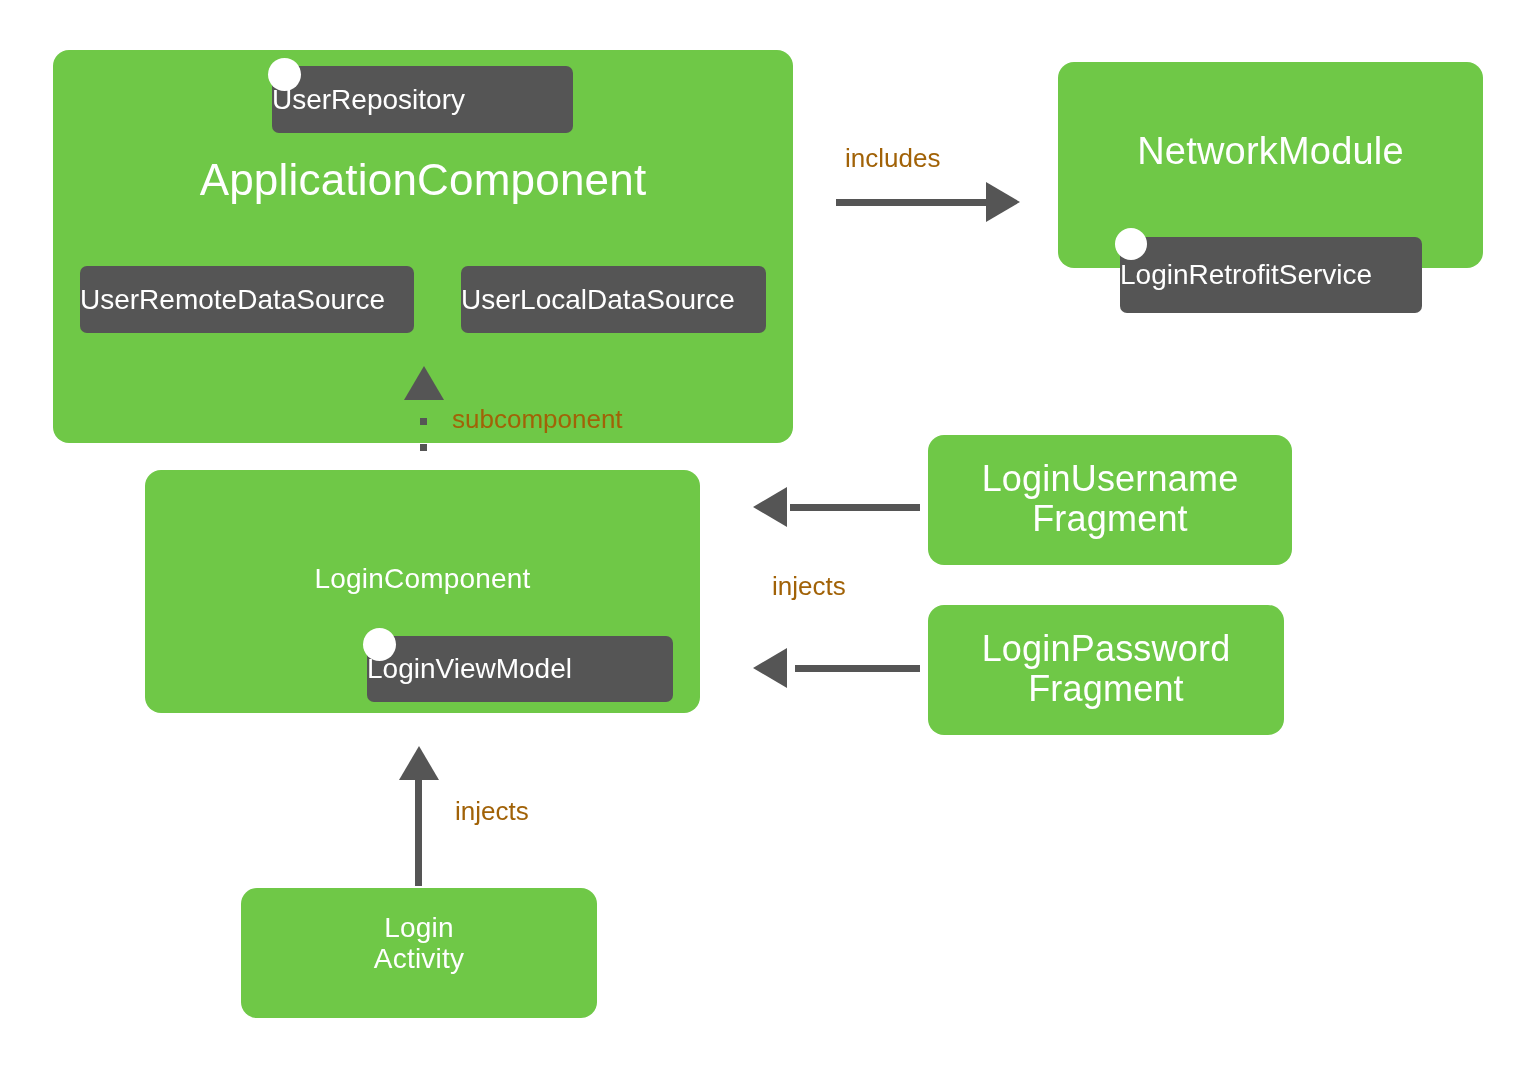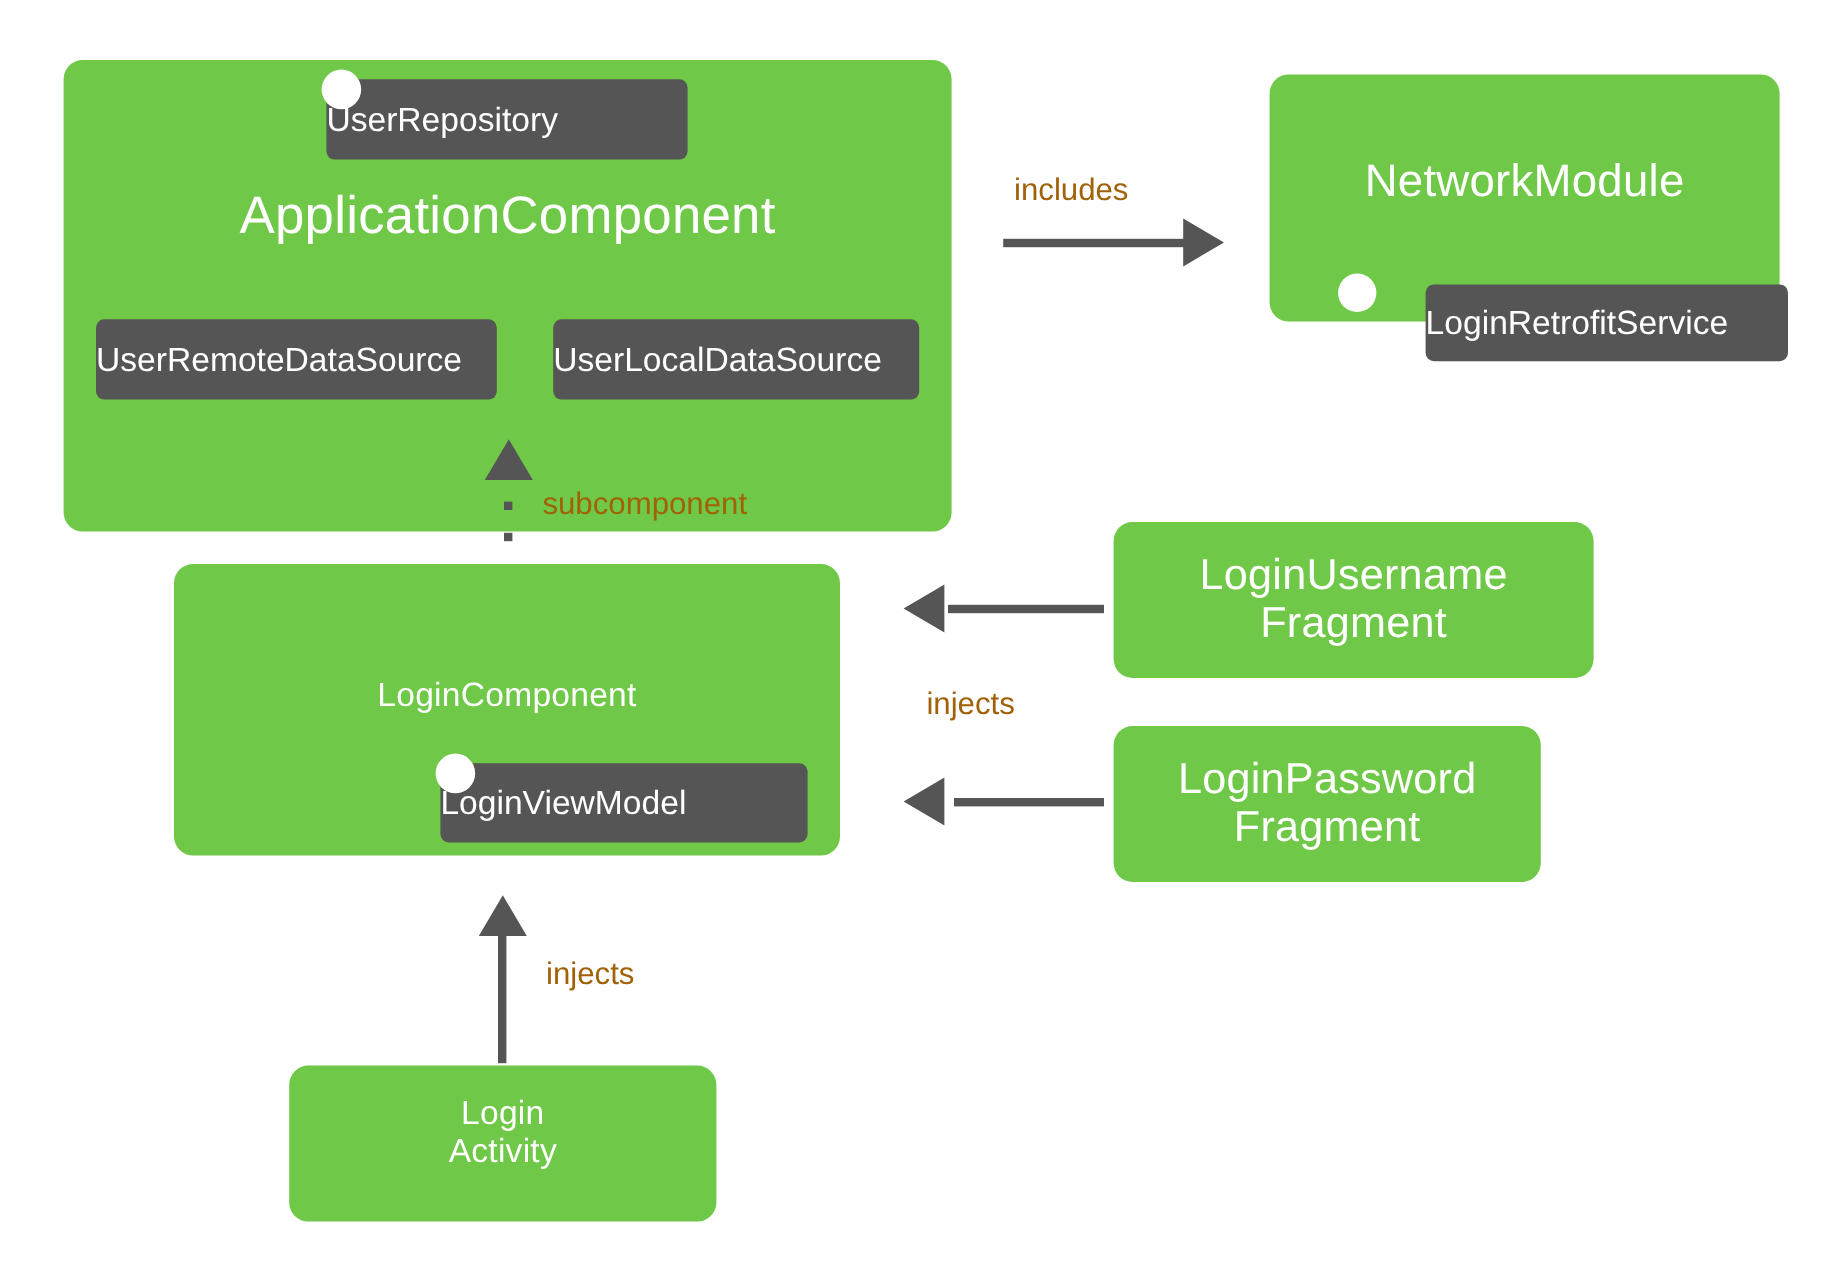--- a/index.html
+++ b/index.html
@@ -131,21 +131,21 @@
     <span class="pill-label" style="font-size:28px;">UserLocalDataSource</span>
   </div>
 
   <div class="pill" style="left:80px; top:266px; width:334px; height:67px;">
     <span class="pill-label" style="font-size:28px;">UserRemoteDataSource</span>
   </div>
 
   <div class="green-box" style="left:1058px; top:62px; width:425px; height:206px;">
     <div class="green-title" style="top:68px; font-size:38px;">NetworkModule</div>
   </div>
-  <div class="pill" style="left:1188px; top:237px; width:302px; height:64px;">
+  <div class="pill" style="left:1120px; top:237px; width:302px; height:76px;">
     <span class="pill-label" style="font-size:28px;">LoginRetrofitService</span>
   </div>
   <div class="dot" style="left:1115px; top:228px; width:32px; height:32px;"></div>
 
   <div class="arrow-line-h" style="left:836px; top:199px; width:155px;"></div>
   <div class="arrow-head head-right" style="left:986px; top:182px;"></div>
   <div class="edge-label" style="left:845px; top:145px;">includes</div>
 
   <div class="arrow-head head-up" style="left:404px; top:366px;"></div>
   <div class="dotted-v" style="left:420px; top:404px; height:60px;">
@@ -155,21 +155,21 @@
   <div class="edge-label" style="left:452px; top:406px;">subcomponent</div>
 
   <div class="green-box" style="left:145px; top:470px; width:555px; height:243px;">
     <div class="green-title" style="top:93px; font-size:28px;">LoginComponent</div>
   </div>
   <div class="pill" style="left:367px; top:636px; width:306px; height:66px;">
     <span class="pill-label" style="font-size:28px;">LoginViewModel</span>
   </div>
   <div class="dot" style="left:363px; top:628px; width:33px; height:33px;"></div>
 
-  <div class="green-box" style="left:928px; top:435px; width:400px; height:130px;">
+  <div class="green-box" style="left:928px; top:435px; width:364px; height:130px;">
     <div class="green-title" style="top:24px; font-size:36px;">LoginUsername
 Fragment</div>
   </div>
 
   <div class="green-box" style="left:928px; top:605px; width:356px; height:130px;">
     <div class="green-title" style="top:24px; font-size:36px;">LoginPassword
 Fragment</div>
   </div>
 
   <div class="arrow-line-h" style="left:790px; top:504px; width:130px;"></div>

